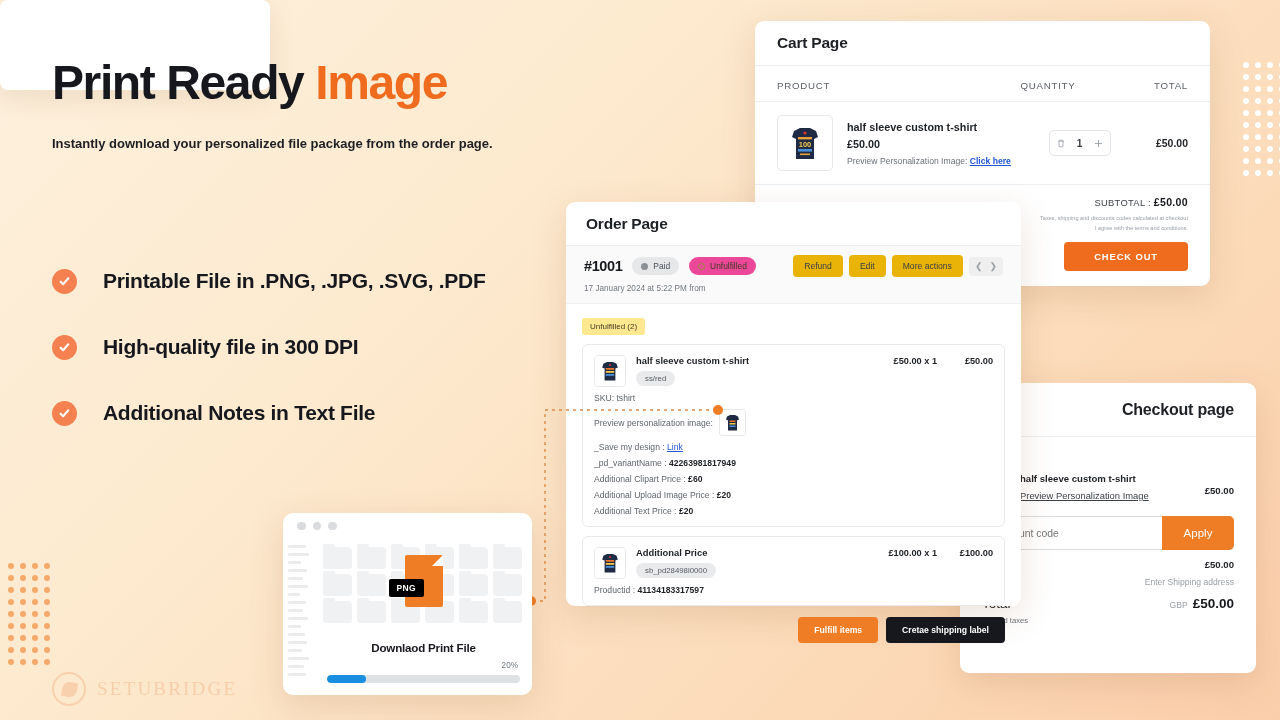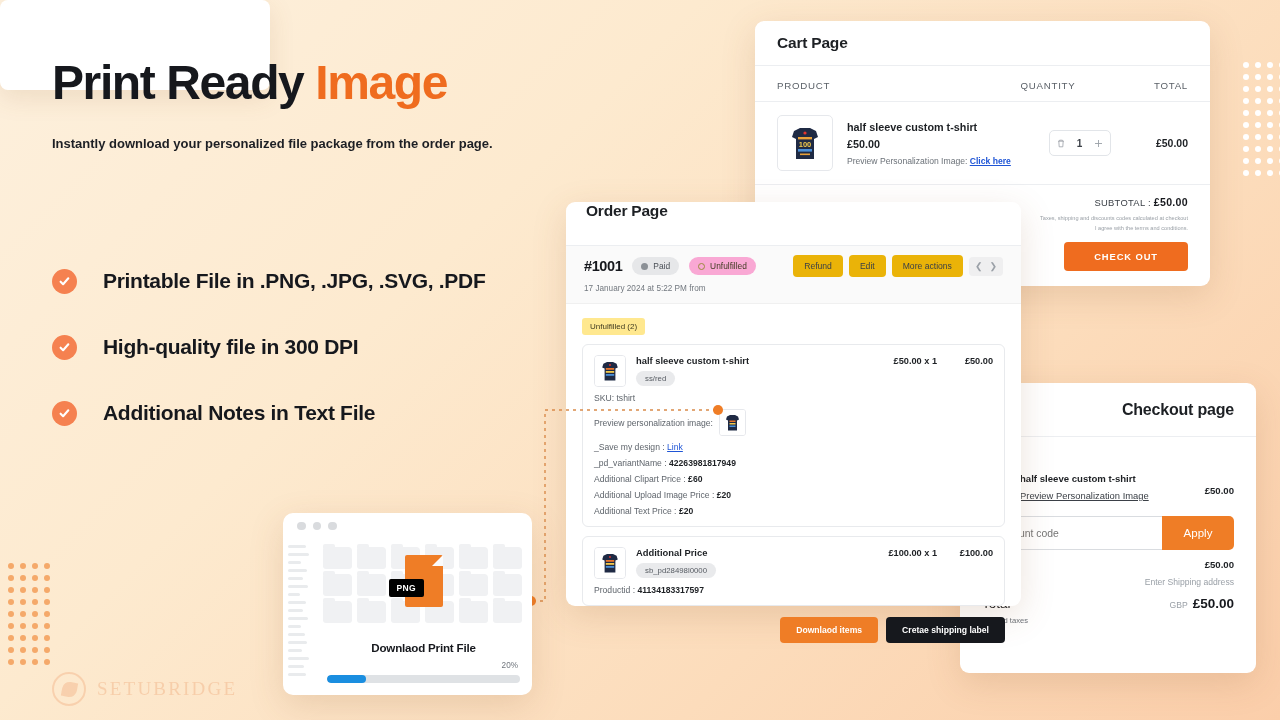--- a/index.html
+++ b/index.html
@@ -92,31 +92,31 @@
   .cart-foot .sub b { font-size: 10.6px; color: #16181d; }
   .cart-foot .note { font-size: 5.6px; color: #9aa0a7; margin-top: 6px; line-height: 1.7; }
   .btn-checkout {
     display: inline-block; margin-top: 9px; background: #ef6c1f; color: #fff;
     font-size: 9.4px; letter-spacing: .9px; font-weight: 600;
     padding: 9px 30px; border-radius: 4px; border: none;
   }
 
   
   #order-card { left: 566px; top: 202px; width: 455px; height: 404px; }
-  #order-card .hd { height: 44px; display: flex; align-items: flex-start; padding: 0 20px; border-bottom: 1px solid #eceef1; }
+  #order-card .hd { height: 44px; display: flex; align-items: center; padding: 0 20px; border-bottom: 1px solid #eceef1; }
   .ord-bar { background: #fafafa; padding: 9px 18px 10px; border-bottom: 1px solid #f0f0f0; }
   .ord-line { display: flex; align-items: center; }
   .ord-no { font-size: 14.5px; font-weight: 700; color: #16181d; letter-spacing: -.4px; }
   .pill {
     display: inline-flex; align-items: center; gap: 5px; border-radius: 11px;
     font-size: 8.4px; padding: 4px 9px; color: #4a4f56; margin-left: 10px;
   }
   .pill.paid { background: #e6e7e9; }
   .pill.paid .dot { width: 7px; height: 7px; border-radius: 50%; background: #8b9096; }
-  .pill.unf { background: #f9a8d4; color: #3f3a20; }
+  .pill.unf { background: #ec4899; color: #3f3a20; }
   .pill.unf .ring { width: 7px; height: 7px; border-radius: 50%; border: 1.4px solid #9b8b3c; }
   .ord-actions { margin-left: auto; display: flex; align-items: center; gap: 6px; }
   .abtn {
     background: #eab308; border-radius: 4px; font-size: 8.6px; color: #3b4047;
     padding: 6px 11px; border: none;
   }
   .navbtn { background: #efeff0; border-radius: 4px; display: flex; padding: 5px 6px; gap: 7px; }
   .navbtn span { color: #9aa0a7; font-size: 9px; line-height: 1; }
   .ord-date { font-size: 8.2px; color: #72787f; margin-top: 7px; }
   .ord-body { padding: 11px 16px; }
@@ -492,21 +492,21 @@
           <span class="line-nm" style="display:block">Additional Price</span>
           <span class="chip">sb_pd28498l0000</span>
         </span>
         <span class="line-qty">£100.00 x 1</span>
         <span class="line-amt">£100.00</span>
       </div>
       <div class="meta"><span>Productid :</span> <b>41134183317597</b></div>
     </div>
 
     <div class="ord-foot">
-      <button class="btn-fulfill">Downlaod items</button>
+      <button class="btn-fulfill">Fulfill items</button>
       <button class="btn-ship">Cretae shipping label</button>
     </div>
   </div>
 </div>
 
 <svg id="connector">
   <path d="M716,410 L545,410 L545,601 L533,601" fill="none" stroke="#d98b4a" stroke-width="1.4" stroke-dasharray="3,4"></path>
   <circle cx="718" cy="410" r="5" fill="#ef7d26"></circle>
   <circle cx="531" cy="601" r="5" fill="#ef7d26"></circle>
 </svg>

